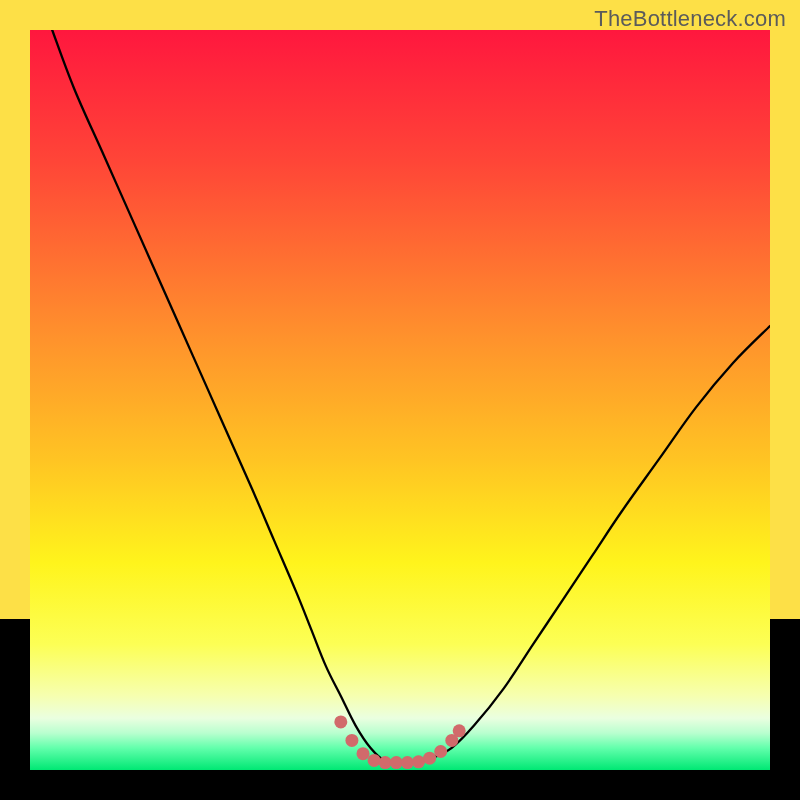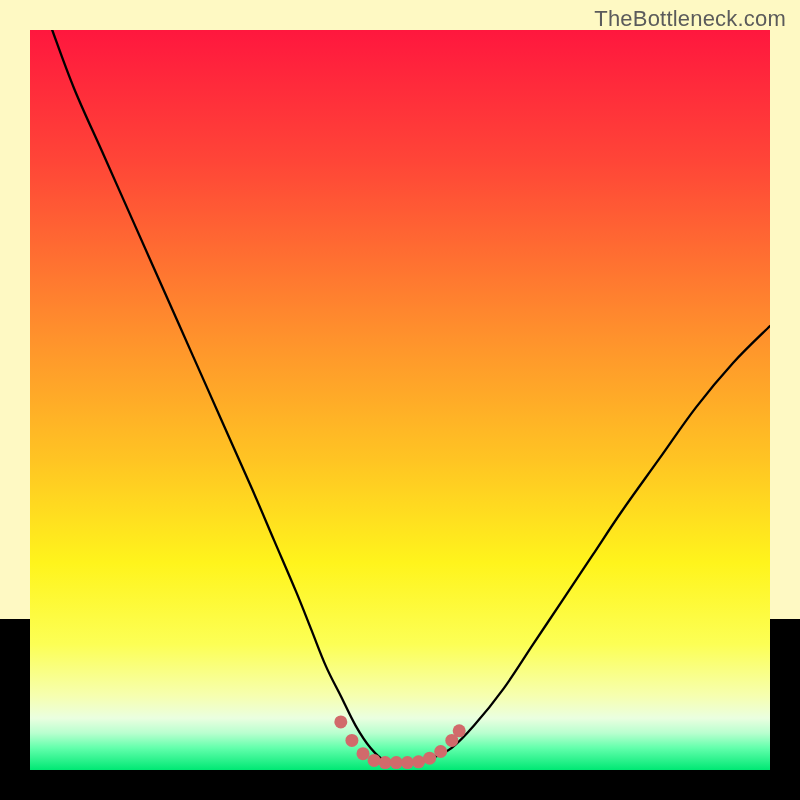--- a/index.html
+++ b/index.html
@@ -10,21 +10,21 @@
     background: #000;
     overflow: hidden;
     font-family: Arial, Helvetica, sans-serif;
   }
   .frame {
     position: absolute;
     left: 0;
     top: 0;
     width: 800px;
     height: 619px;
-    background: #fef9c3;
+    background: #fde047;
   }
   .plot {
     position: absolute;
     left: 30px;
     top: 30px;
     width: 740px;
     height: 740px;
     
   }
   .watermark {

